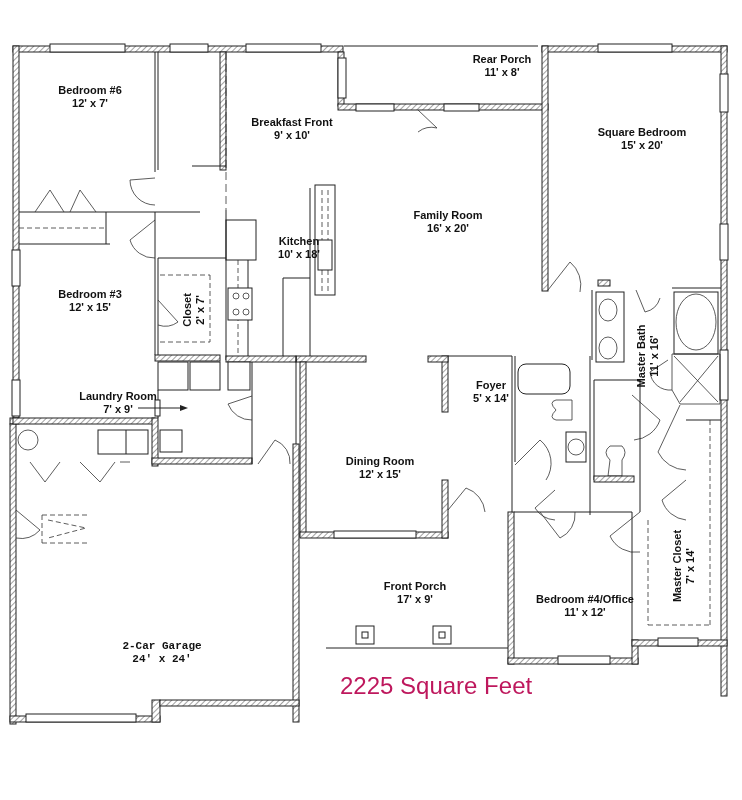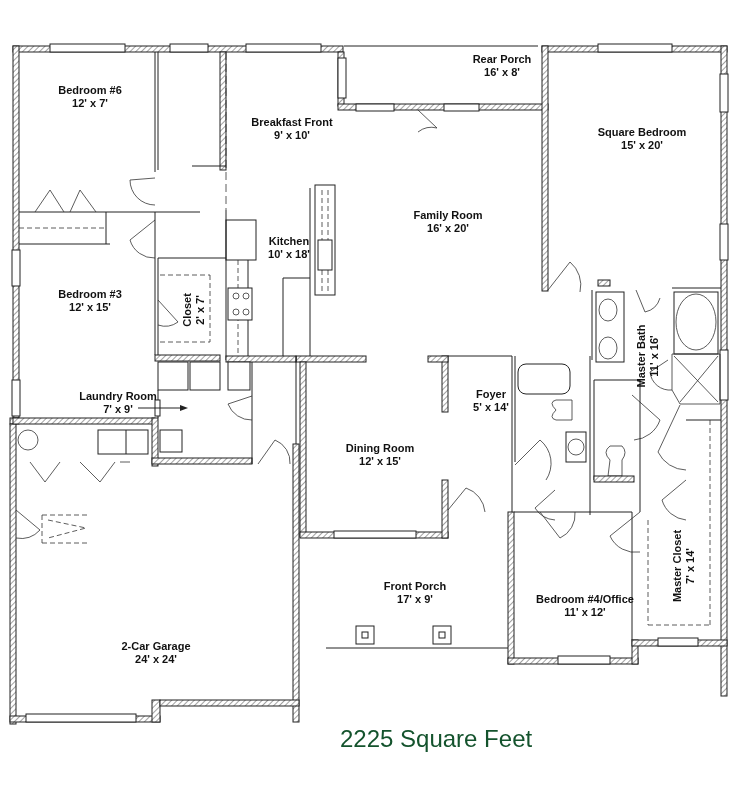--- a/index.html
+++ b/index.html
@@ -8,21 +8,21 @@
   .wall { fill:url(#hatch); stroke:#222; stroke-width:1; }
   .line { stroke:#222; stroke-width:1; fill:none; }
   .thin { stroke:#333; stroke-width:0.8; fill:none; }
   .dash { stroke:#333; stroke-width:0.8; fill:none; stroke-dasharray:5 3; }
   .win { fill:#fff; stroke:#222; stroke-width:1; }
   .fix { fill:#fff; stroke:#222; stroke-width:1; }
   .label { position:absolute; text-align:center; font-size:11px; font-weight:bold; color:#111; line-height:13px; white-space:nowrap; transform:translateX(-50%); }
   .label span { display:block;margin-left:20px; }
   .vlabel { position:absolute; text-align:center; font-size:11px; font-weight:bold; color:#111; line-height:13px; white-space:nowrap; transform:translate(-50%,-50%) rotate(-90deg); }
   .vlabel span { display:block; }
-  .sqft { position:absolute; left:340px; top:725px; font-size:24px; color:#14532d; white-space:nowrap; }
+  .sqft { position:absolute; left:340px; top:672px; font-size:24px; color:#be185d; white-space:nowrap; }
 </style>
 </head>
 <body>
 
 <svg id="plan" viewBox="0 0 742 800" xmlns="http://www.w3.org/2000/svg">
   <defs>
     <pattern id="hatch" width="4" height="4" patternUnits="userSpaceOnUse" patternTransform="rotate(45)">
       <rect width="4" height="4" fill="#fff"></rect>
       <line x1="0" y1="0" x2="0" y2="4" stroke="#444" stroke-width="1"></line>
     </pattern>
@@ -218,69 +218,69 @@
     <div class="label" style="left: 80px; top: 84px;">
       <span>Bedroom #6</span>
       <span>12' x 7'</span>
     </div>
     <div class="label" style="left: 282px; top: 116px;">
       <span>Breakfast Front</span>
       <span>9' x 10'</span>
     </div>
     <div class="label" style="left: 492px; top: 53px;">
       <span>Rear Porch</span>
-      <span>16' x 8'</span>
+      <span>11' x 8'</span>
     </div>
     <div class="label" style="left: 632px; top: 126px;">
       <span>Square Bedroom</span>
       <span>15' x 20'</span>
     </div>
     <div class="label" style="left: 438px; top: 209px;">
       <span>Family Room</span>
       <span>16' x 20'</span>
     </div>
-    <div class="label" style="left: 279px; top: 235px;">
+    <div class="label" style="left: 289px; top: 235px;">
       <span>Kitchen</span>
       <span>10' x 18'</span>
     </div>
     <div class="label" style="left: 80px; top: 288px;">
       <span>Bedroom #3</span>
       <span>12' x 15'</span>
     </div>
     <div class="vlabel" style="left: 194px; top: 310px;">
       <span>Closet</span>
       <span>2' x 7'</span>
     </div>
     <div class="vlabel" style="left: 648px; top: 356px;">
       <span>Master Bath</span>
       <span>11' x 16'</span>
     </div>
     <div class="label" style="left: 108px; top: 390px;">
       <span>Laundry Room</span>
       <span>7' x 9'</span>
     </div>
-    <div class="label" style="left: 481px; top: 388px; text-align: center;">
+    <div class="label" style="left: 481px; top: 379px; text-align: center;">
       <span>Foyer</span>
       <span>5' x 14'</span>
     </div>
-    <div class="label" style="left: 370px; top: 442px;">
+    <div class="label" style="left: 370px; top: 455px;">
       <span>Dining Room</span>
       <span>12' x 15'</span>
     </div>
     <div class="label" style="left: 405px; top: 580px;">
       <span>Front Porch</span>
       <span>17' x 9'</span>
     </div>
     <div class="label" style="left: 575px; top: 593px;">
       <span>Bedroom #4/Office</span>
       <span>11' x 12'</span>
     </div>
     <div class="vlabel" style="left: 684px; top: 566px;">
       <span>Master Closet</span>
       <span>7' x 14'</span>
     </div>
-    <div class="label" style="left: 146px; top: 640px;">
+    <div class="label" style="left: 152px; top: 640px; font-family: Liberation Mono, monospace;">
       <span>2-Car Garage</span>
       <span>24' x 24'</span>
     </div>
   </div>
 
 <div class="sqft">2225 Square Feet</div>
 
 </body></html>

